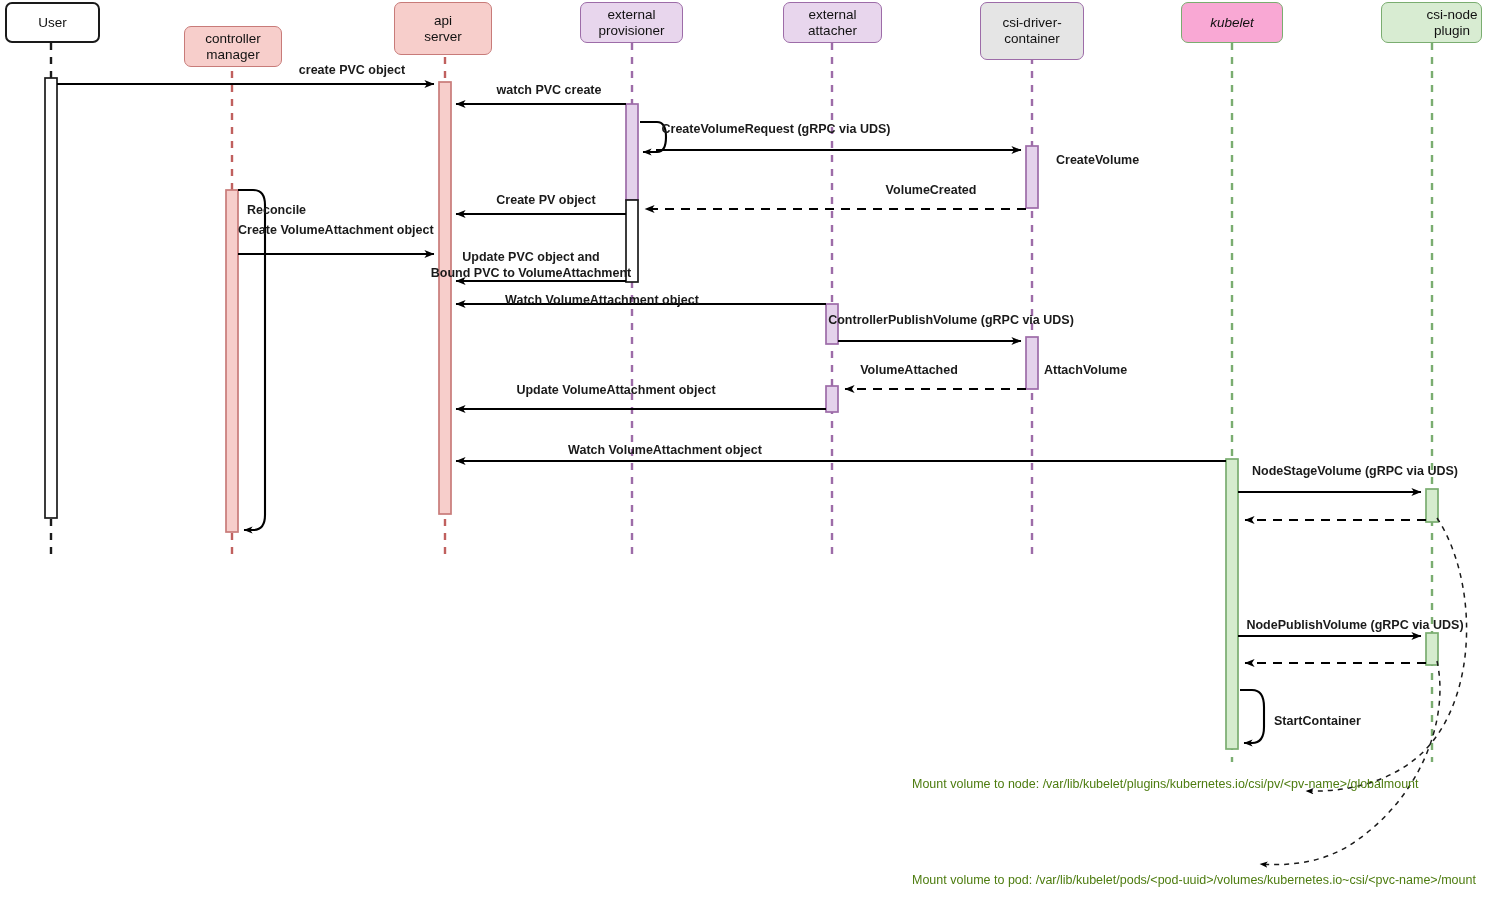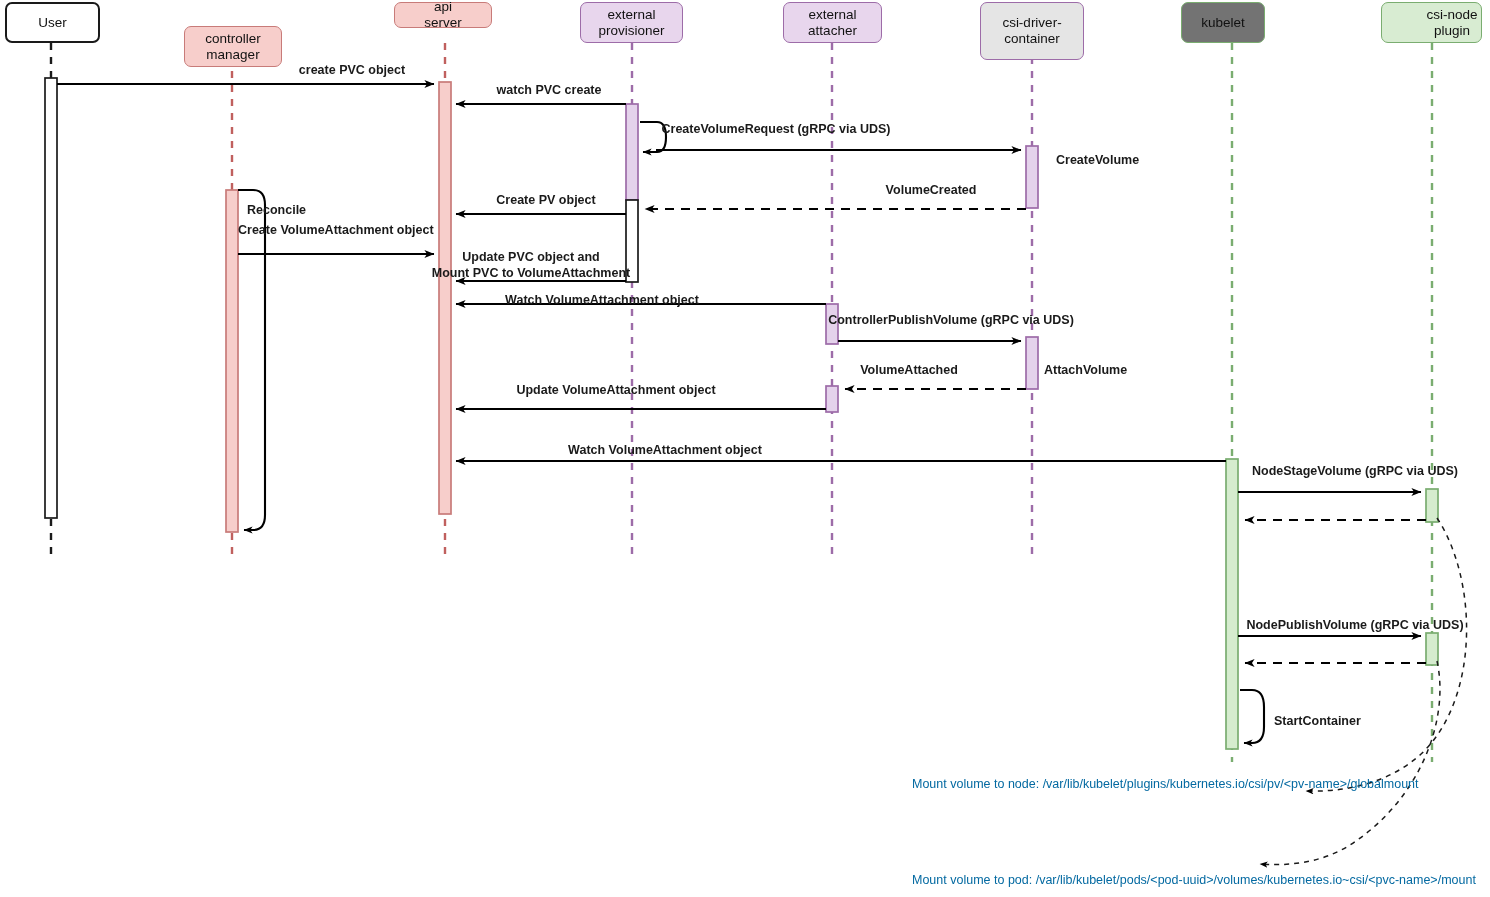--- a/index.html
+++ b/index.html
@@ -42,21 +42,21 @@
     font-size: 12.5px;
     color: #1a1a1a;
     white-space: nowrap;
     line-height: 1.25;
     font-weight: bold;
   }
   .msg-label.center { transform: translateX(-50%); text-align: center; }
   .note-label {
     position: absolute;
     font-size: 12.5px;
-    color: #0369a1;
+    color: #4d7c0f;
     white-space: nowrap;
   }
 </style>
 </head>
 <body>
 
 <div id="canvas">
 
   <svg id="svg-layer" viewBox="0 0 1490 897" xmlns="http://www.w3.org/2000/svg">
     <defs>
@@ -153,21 +153,21 @@
     <span>User</span>
   </div>
 
   <div class="participant-box" style="left:184px; top:2px; width:98px; height:41px; background:#f7cecb; border:1.8px solid #c87b79;margin-top:24px;">
     <span>
       <span>controller</span><br>
       <span>manager</span>
     </span>
   </div>
 
-  <div class="participant-box" style="left:394px; top:2px; width:98px; height:26px; background:#f7cecb; border:1.8px solid #c87b79;">
+  <div class="participant-box" style="left:394px; top:2px; width:98px; height:53px; background:#f7cecb; border:1.8px solid #c87b79;">
     <span>
       <span>api</span><br>
       <span>server</span>
     </span>
   </div>
 
   <div class="participant-box" style="left:580px; top:2px; width:103px; height:41px; background:#e8d6ed; border:1.8px solid #9d6ca8;">
     <span>
       <span>external</span><br>
       <span>provisioner</span>
@@ -181,21 +181,21 @@
     </span>
   </div>
 
   <div class="participant-box" style="left:980px; top:2px; width:104px; height:58px; background:#e5e5e5; border:1.8px solid #9d6ca8;">
     <span>
       <span>csi-driver-</span><br>
       <span>container</span>
     </span>
   </div>
 
-  <div class="participant-box" style="left:1181px; top:2px; width:84px; height:41px; background:#737373; border:1.8px solid #7aad70;">
+  <div class="participant-box" style="left:1181px; top:2px; width:102px; height:41px; background:#f9a8d4; border:1.8px solid #7aad70;font-style:italic;">
     <span>kubelet</span>
   </div>
 
   <div class="participant-box" style="left:1381px; top:2px; width:101px; height:41px; background:#d8ecd2; border:1.8px solid #7aad70;padding-left:41px;">
     <span>
       <span>csi-node</span><br>
       <span>plugin</span>
     </span>
   </div>
 
@@ -210,21 +210,21 @@
   <div class="msg-label center" style="left:931px; top:183px;">VolumeCreated</div>
 
   <div class="msg-label center" style="left:546px; top:193px;">Create PV object</div>
 
   <div class="msg-label" style="left:247px; top:203px;">Reconcile</div>
 
   <div class="msg-label" style="left:238px; top:223px;">Create VolumeAttachment object</div>
 
   <div class="msg-label center" style="left:531px; top:250px; text-align:center;">
     <div>Update PVC object and</div>
-    <div>Mount PVC to VolumeAttachment</div>
+    <div>Bound PVC to VolumeAttachment</div>
   </div>
 
   <div class="msg-label center" style="left:602px; top:293px;">Watch VolumeAttachment object</div>
 
   <div class="msg-label center" style="left:951px; top:313px;">ControllerPublishVolume (gRPC via UDS)</div>
 
   <div class="msg-label" style="left:1044px; top:363px;">AttachVolume</div>
 
   <div class="msg-label center" style="left:909px; top:363px;">VolumeAttached</div>
 

